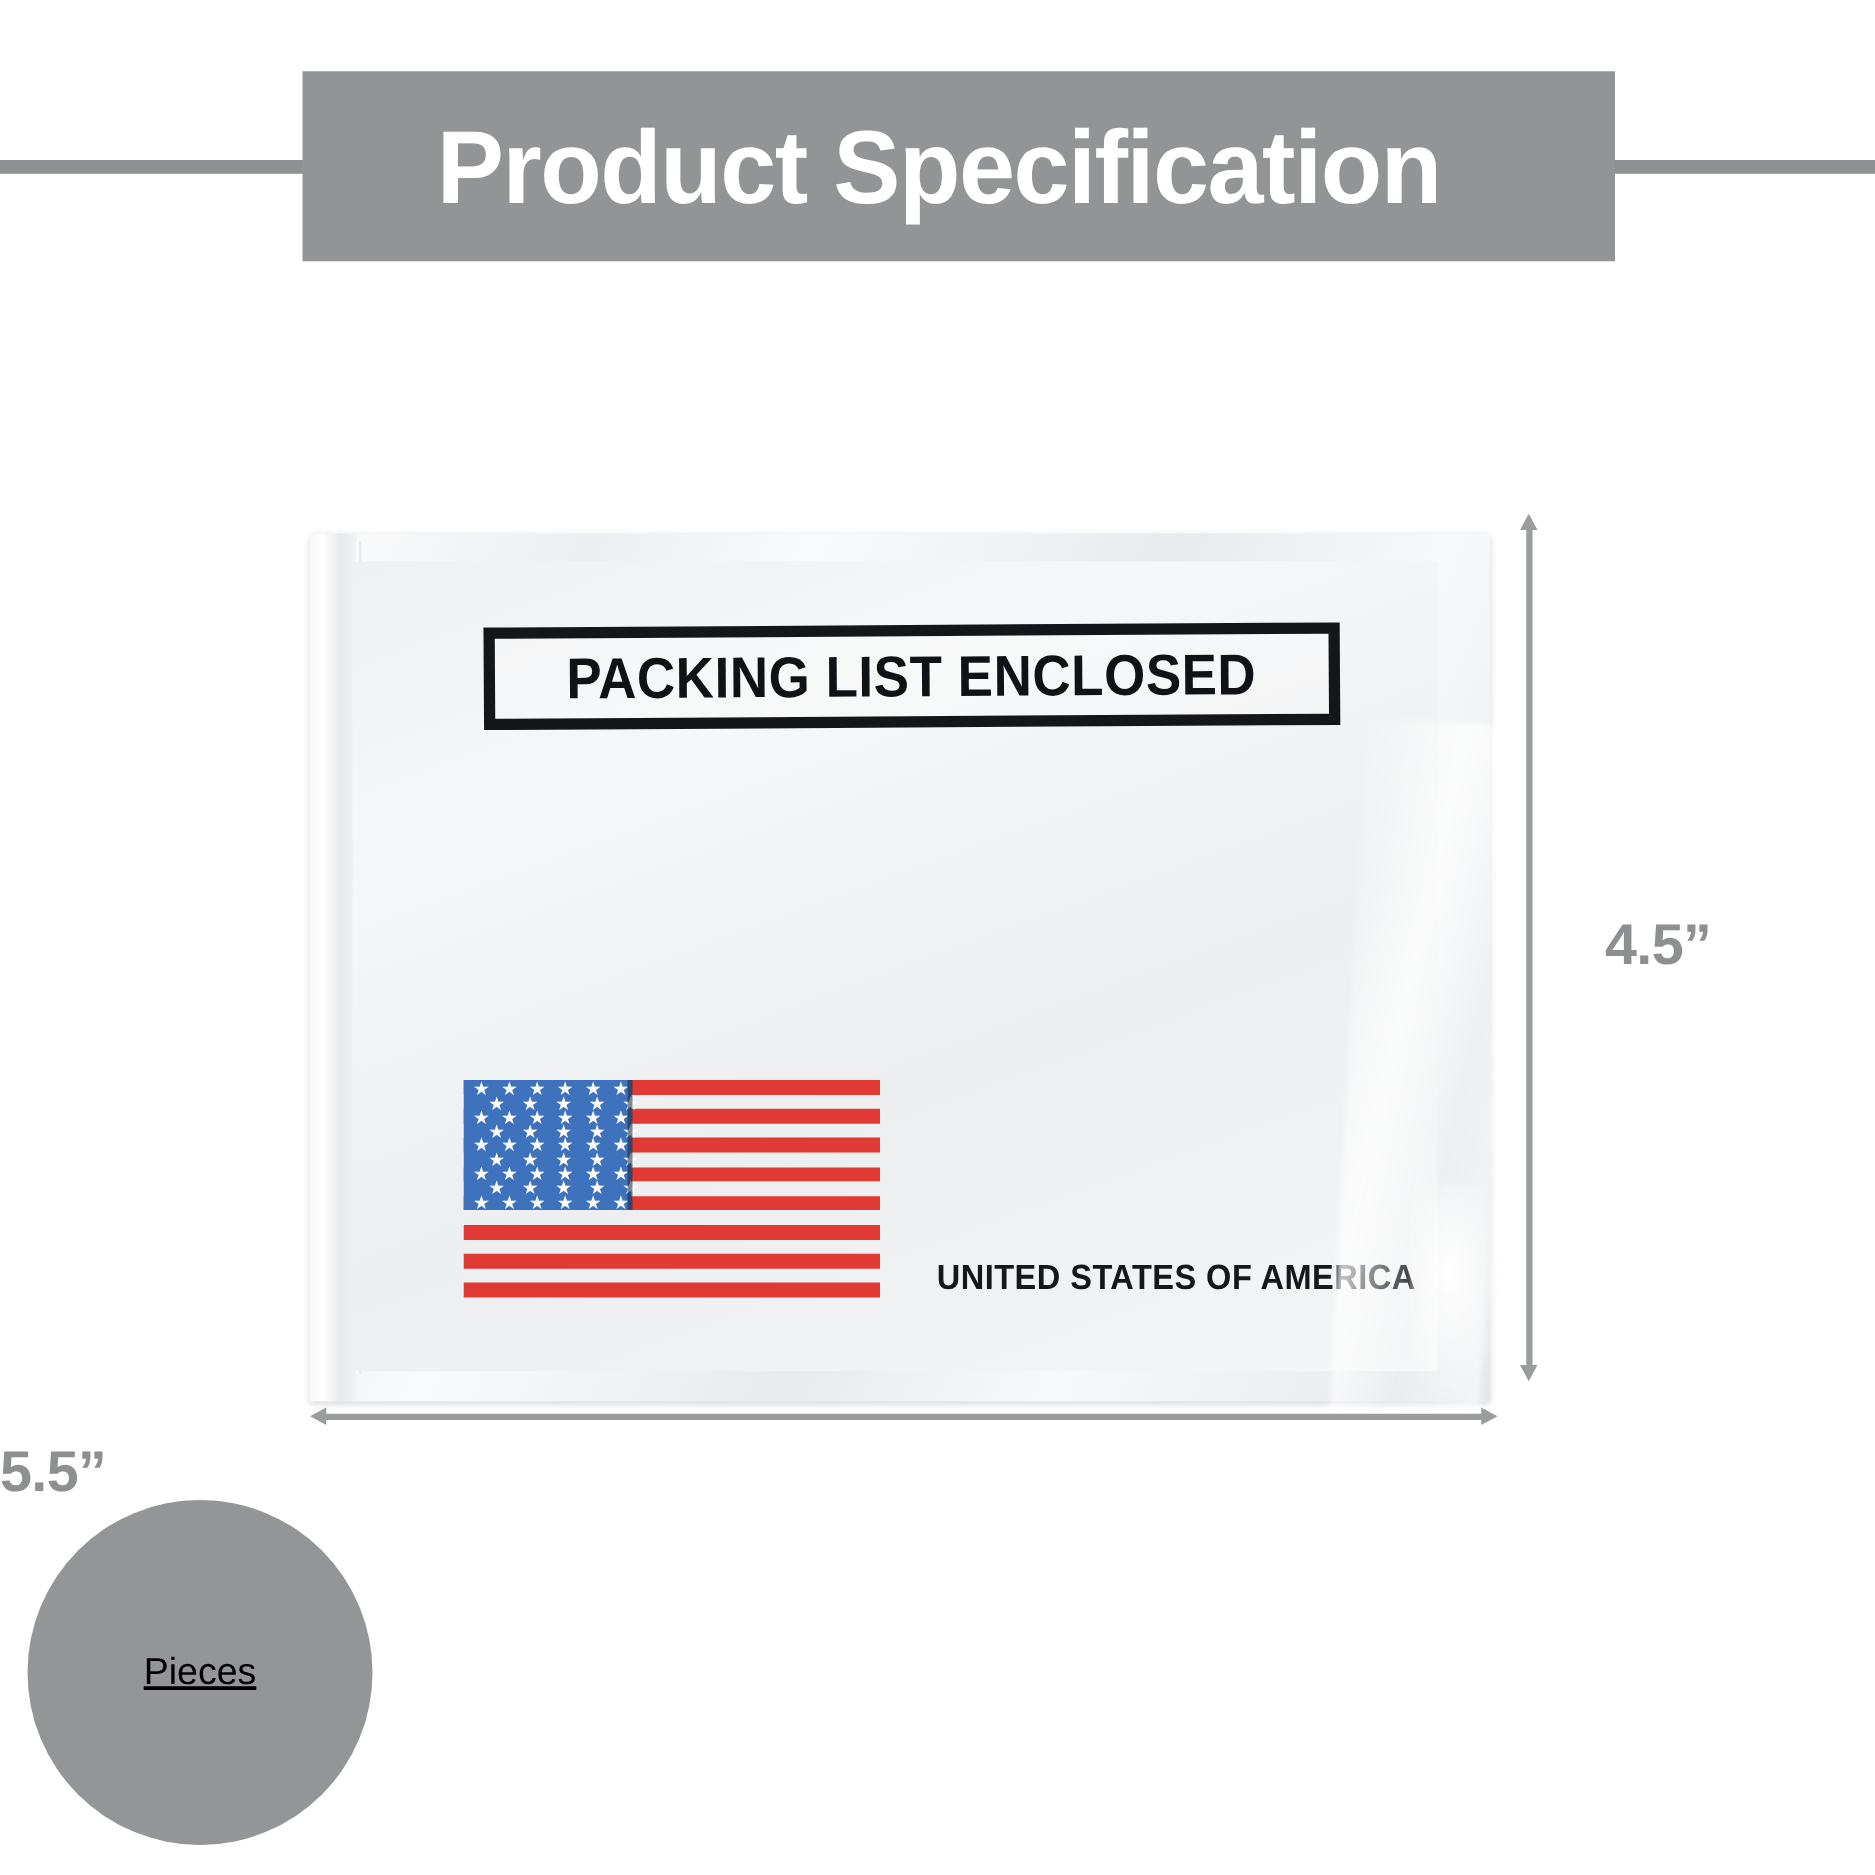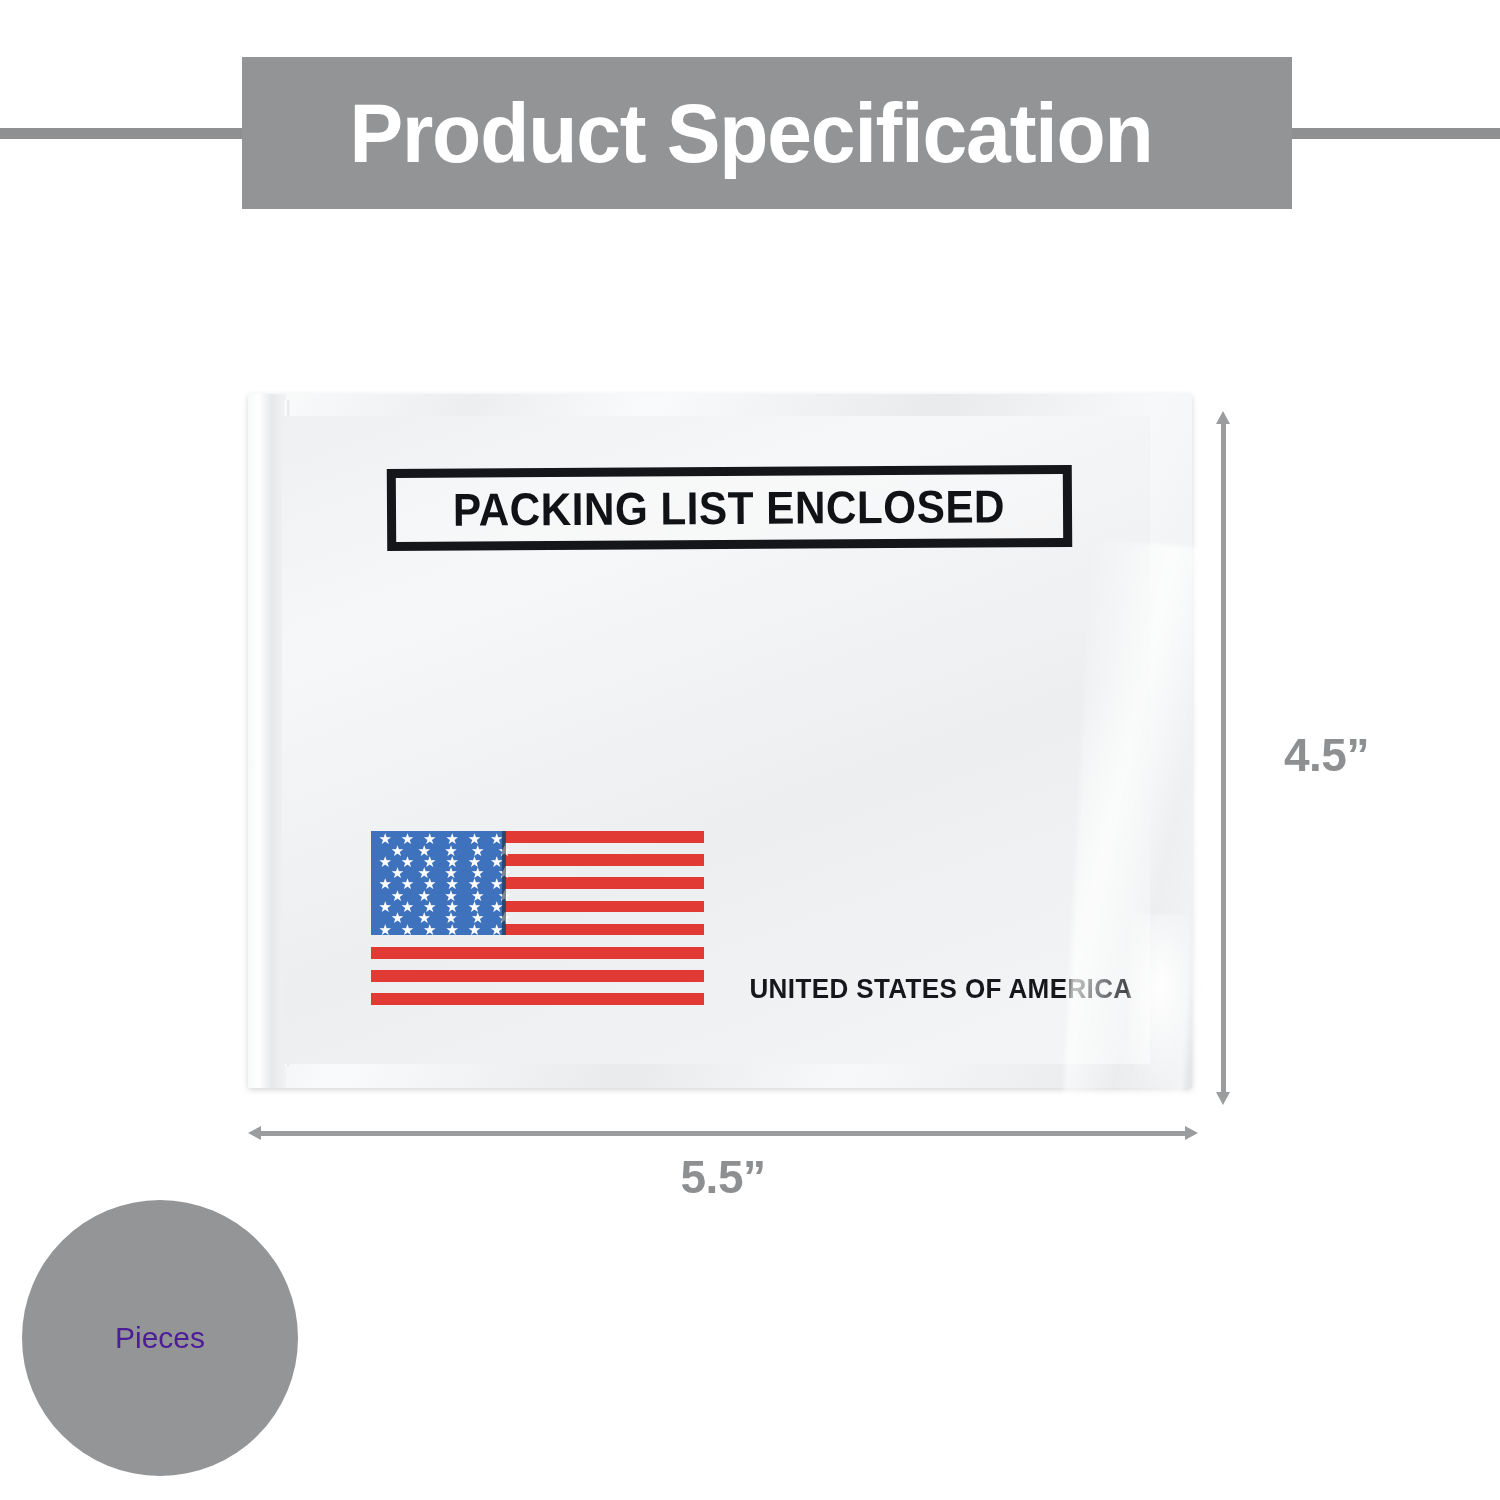--- a/index.html
+++ b/index.html
@@ -34,21 +34,21 @@
     font-size:83px;
     font-weight:bold;
     letter-spacing:-1.2px;
     line-height:1;
     white-space:nowrap;
     transform:scaleX(0.97);
   }
 
   
   #product-photo{
-    position:absolute;left:248px;top:394px;width:944px;height:694px;
+    position:absolute;left:248px;top:427px;width:944px;height:694px;
   }
   
   #envelope-sleeve{
     position:absolute;left:0;top:0;width:100%;height:100%;
     background:
       linear-gradient(115deg, rgba(255,255,255,0.85) 0%, rgba(236,238,240,0.9) 18%, rgba(250,251,252,0.95) 32%, rgba(232,234,236,0.9) 55%, rgba(248,249,250,0.95) 72%, rgba(228,230,233,0.92) 100%),
       #e9ebed;
     box-shadow:0 2px 6px rgba(0,0,0,0.16);
   }
   
@@ -164,37 +164,37 @@
     position:absolute;left:0;top:0;width:0;height:0;
     border-top:7px solid transparent;border-bottom:7px solid transparent;
     border-right:13px solid #9a9c9e;
   }
   #dim-width .head-right{
     position:absolute;right:0;top:0;width:0;height:0;
     border-top:7px solid transparent;border-bottom:7px solid transparent;
     border-left:13px solid #9a9c9e;
   }
   #dim-width-label{
-    position:absolute;left:0;top:1150px;width:1446px;text-align:center;
+    position:absolute;left:0;top:1150px;width:1446px;
     color:#8d8f91;font-size:46px;font-weight:bold;letter-spacing:-0.5px;
   }
 
   
   #quantity-badge{
     position:absolute;left:22px;top:1200px;width:276px;height:276px;
     border-radius:50%;
     background:#949596;
     display:flex;flex-direction:column;align-items:center;justify-content:center;
   }
   #quantity-value{
     color:#ffffff;font-size:68px;font-weight:bold;line-height:1;
     letter-spacing:-1px;margin-bottom:4px;
   }
   #quantity-unit{
-    color:#4c1d95;font-size:30px;font-weight:normal;line-height:1;
+    color:#000000;font-size:30px;font-weight:normal;line-height:1;text-decoration:underline;
   }
 </style>
 </head>
 <body>
 
 <div id="header-banner">
   <div id="header-rule-left"></div>
   <div id="header-rule-right"></div>
   <div id="header-box">
     <div id="header-title">Product Specification</div>

